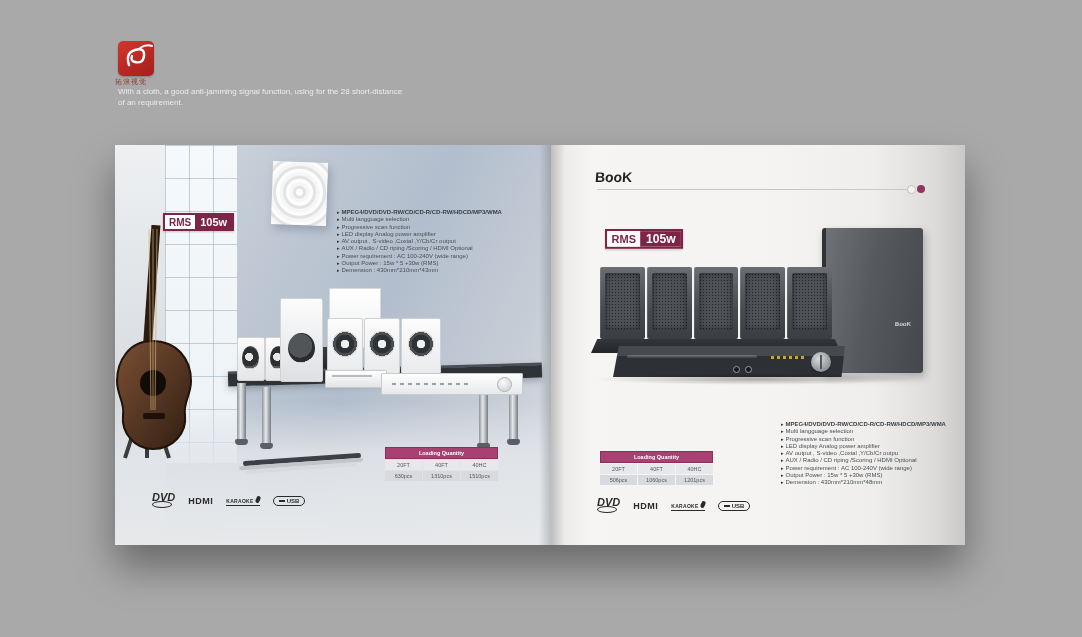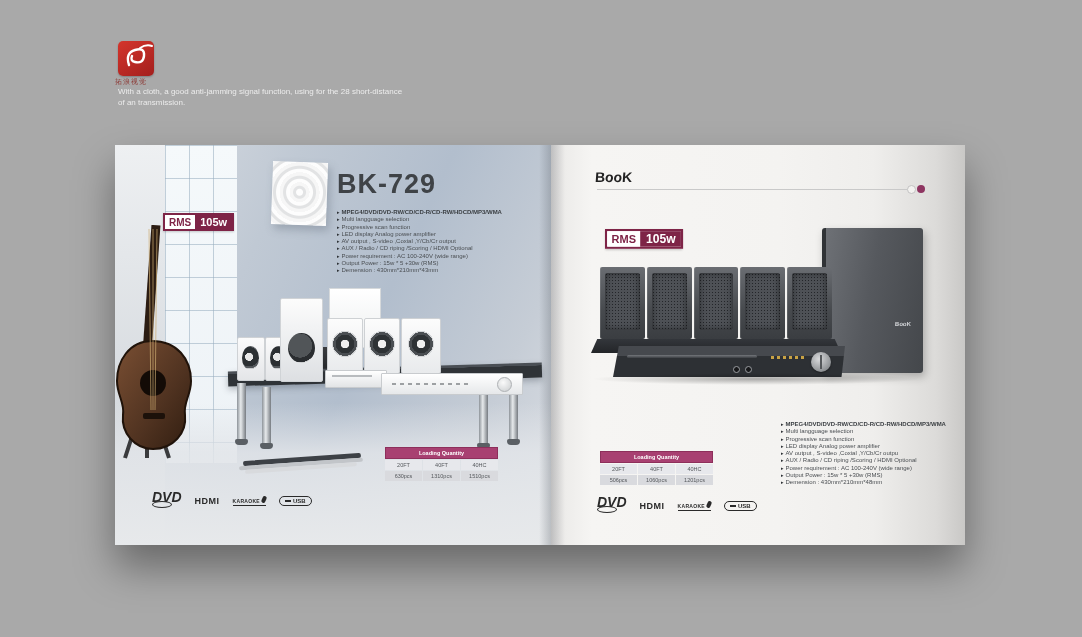--- a/index.html
+++ b/index.html
@@ -65,21 +65,21 @@
   .feat:first-child span:last-child{font-weight:bold;color:#3a3e42;}
   .ltab{width:113px;font-size:5.5px;text-align:center;}
   .ltab .hd{background:#a84071;color:#fff;font-weight:bold;padding:2px 0;border:1px solid #8d2f5b;}
   .ltab .r{display:flex;margin-top:1px;}
   .ltab .c{flex:1;padding:2px 0;color:#55585c;}
   .ltab .r1 .c{background:#e7e8ec;margin-right:1px;}
   .ltab .r2 .c{background:#d9dade;margin-right:1px;}
   .ltab .c:last-child{margin-right:0;}
 
   .logos{display:flex;align-items:center;gap:13px;color:#2a2a2a;}
-  .lg-dvd b{font-style:italic;font-weight:900;font-size:14px;letter-spacing:0;display:block;line-height:8px;}
+  .lg-dvd b{font-style:italic;font-weight:900;font-size:11px;letter-spacing:0;display:block;line-height:8px;}
   .lg-dvd i{display:block;width:18px;height:5px;border:1px solid #2a2a2a;border-radius:50%;margin-top:0;}
   .lg-hdmi{font-weight:900;font-size:9px;letter-spacing:.5px;}
   .lg-kar{font-weight:bold;font-size:5px;letter-spacing:.3px;border-bottom:1px solid #2a2a2a;padding-bottom:1px;}
   .lg-kar::after{content:"";display:inline-block;width:4px;height:7px;background:#2a2a2a;margin-left:2px;transform:rotate(25deg);border-radius:2px;}
   .lg-usb{border:1.5px solid #2a2a2a;border-radius:7px;padding:1px 5px;font-weight:bold;font-size:6px;}
   .lg-usb::before{content:"";display:inline-block;width:6px;height:1.5px;background:#2a2a2a;margin-right:2px;vertical-align:middle;}
 
   
   .brand{font-size:14px;font-weight:bold;color:#222;transform:skewX(-4deg);letter-spacing:0;}
   .rule{height:1px;background:#c9c9c9;}
@@ -106,21 +106,21 @@
 
   <div class="abs brand-logo">
     <svg width="36" height="35" viewBox="0 0 36 35">
       <path d="M11 24 Q7 12 17 9 Q27 6 26 15 Q25 23 17 21 Q12 20 14 15" stroke="#ffffff" stroke-width="2.4" fill="none" stroke-linecap="round"></path>
       <path d="M22 7 Q28 3 34 5" stroke="#ffffff" stroke-width="2" fill="none" stroke-linecap="round"></path>
     </svg>
   </div>
   <div class="abs logo-caption">拓浪视觉</div>
   <div class="abs intro">
     <div>With a cloth, a good anti-jamming signal function, using for the 28 short-distance</div>
-    <div>of an transmission.</div>
+    <div>of an requirement.</div>
   </div>
 
   <div class="abs spread">
 
     <div class="page page-left">
       <div class="abs wall-strip"></div>
       <div class="abs glass"></div>
       <div class="abs floor"></div>
       <div class="abs art"></div>
 
@@ -177,21 +177,20 @@
       </div>
 
       <div class="abs cd" style="left:128px;top:312px;width:118px;height:5px;background:#3d4146;"></div>
       <div class="abs cd" style="left:124px;top:317px;width:124px;height:4px;background:#c2c5c9;"></div>
       <div class="abs cd" style="left:130px;top:321px;width:112px;height:4px;background:#d8dadd;"></div>
 
       <div class="abs rms" style="left:48px;top:68px;">
         <b>RMS</b>
         <span>105w</span>
       </div>
-      <div class="abs model" style="left:222px;top:24px;">BK-729</div>
 
       <div class="abs feats" style="left:222px;top:64px;">
         <div class="feat">
             <span class="blt">▸</span>
             <span>MPEG4/DVD/DVD-RW/CD/CD-R/CD-RW/HDCD/MP3/WMA</span>
           </div>
         <div class="feat">
             <span class="blt">▸</span>
             <span>Multi langguage selection</span>
           </div>

